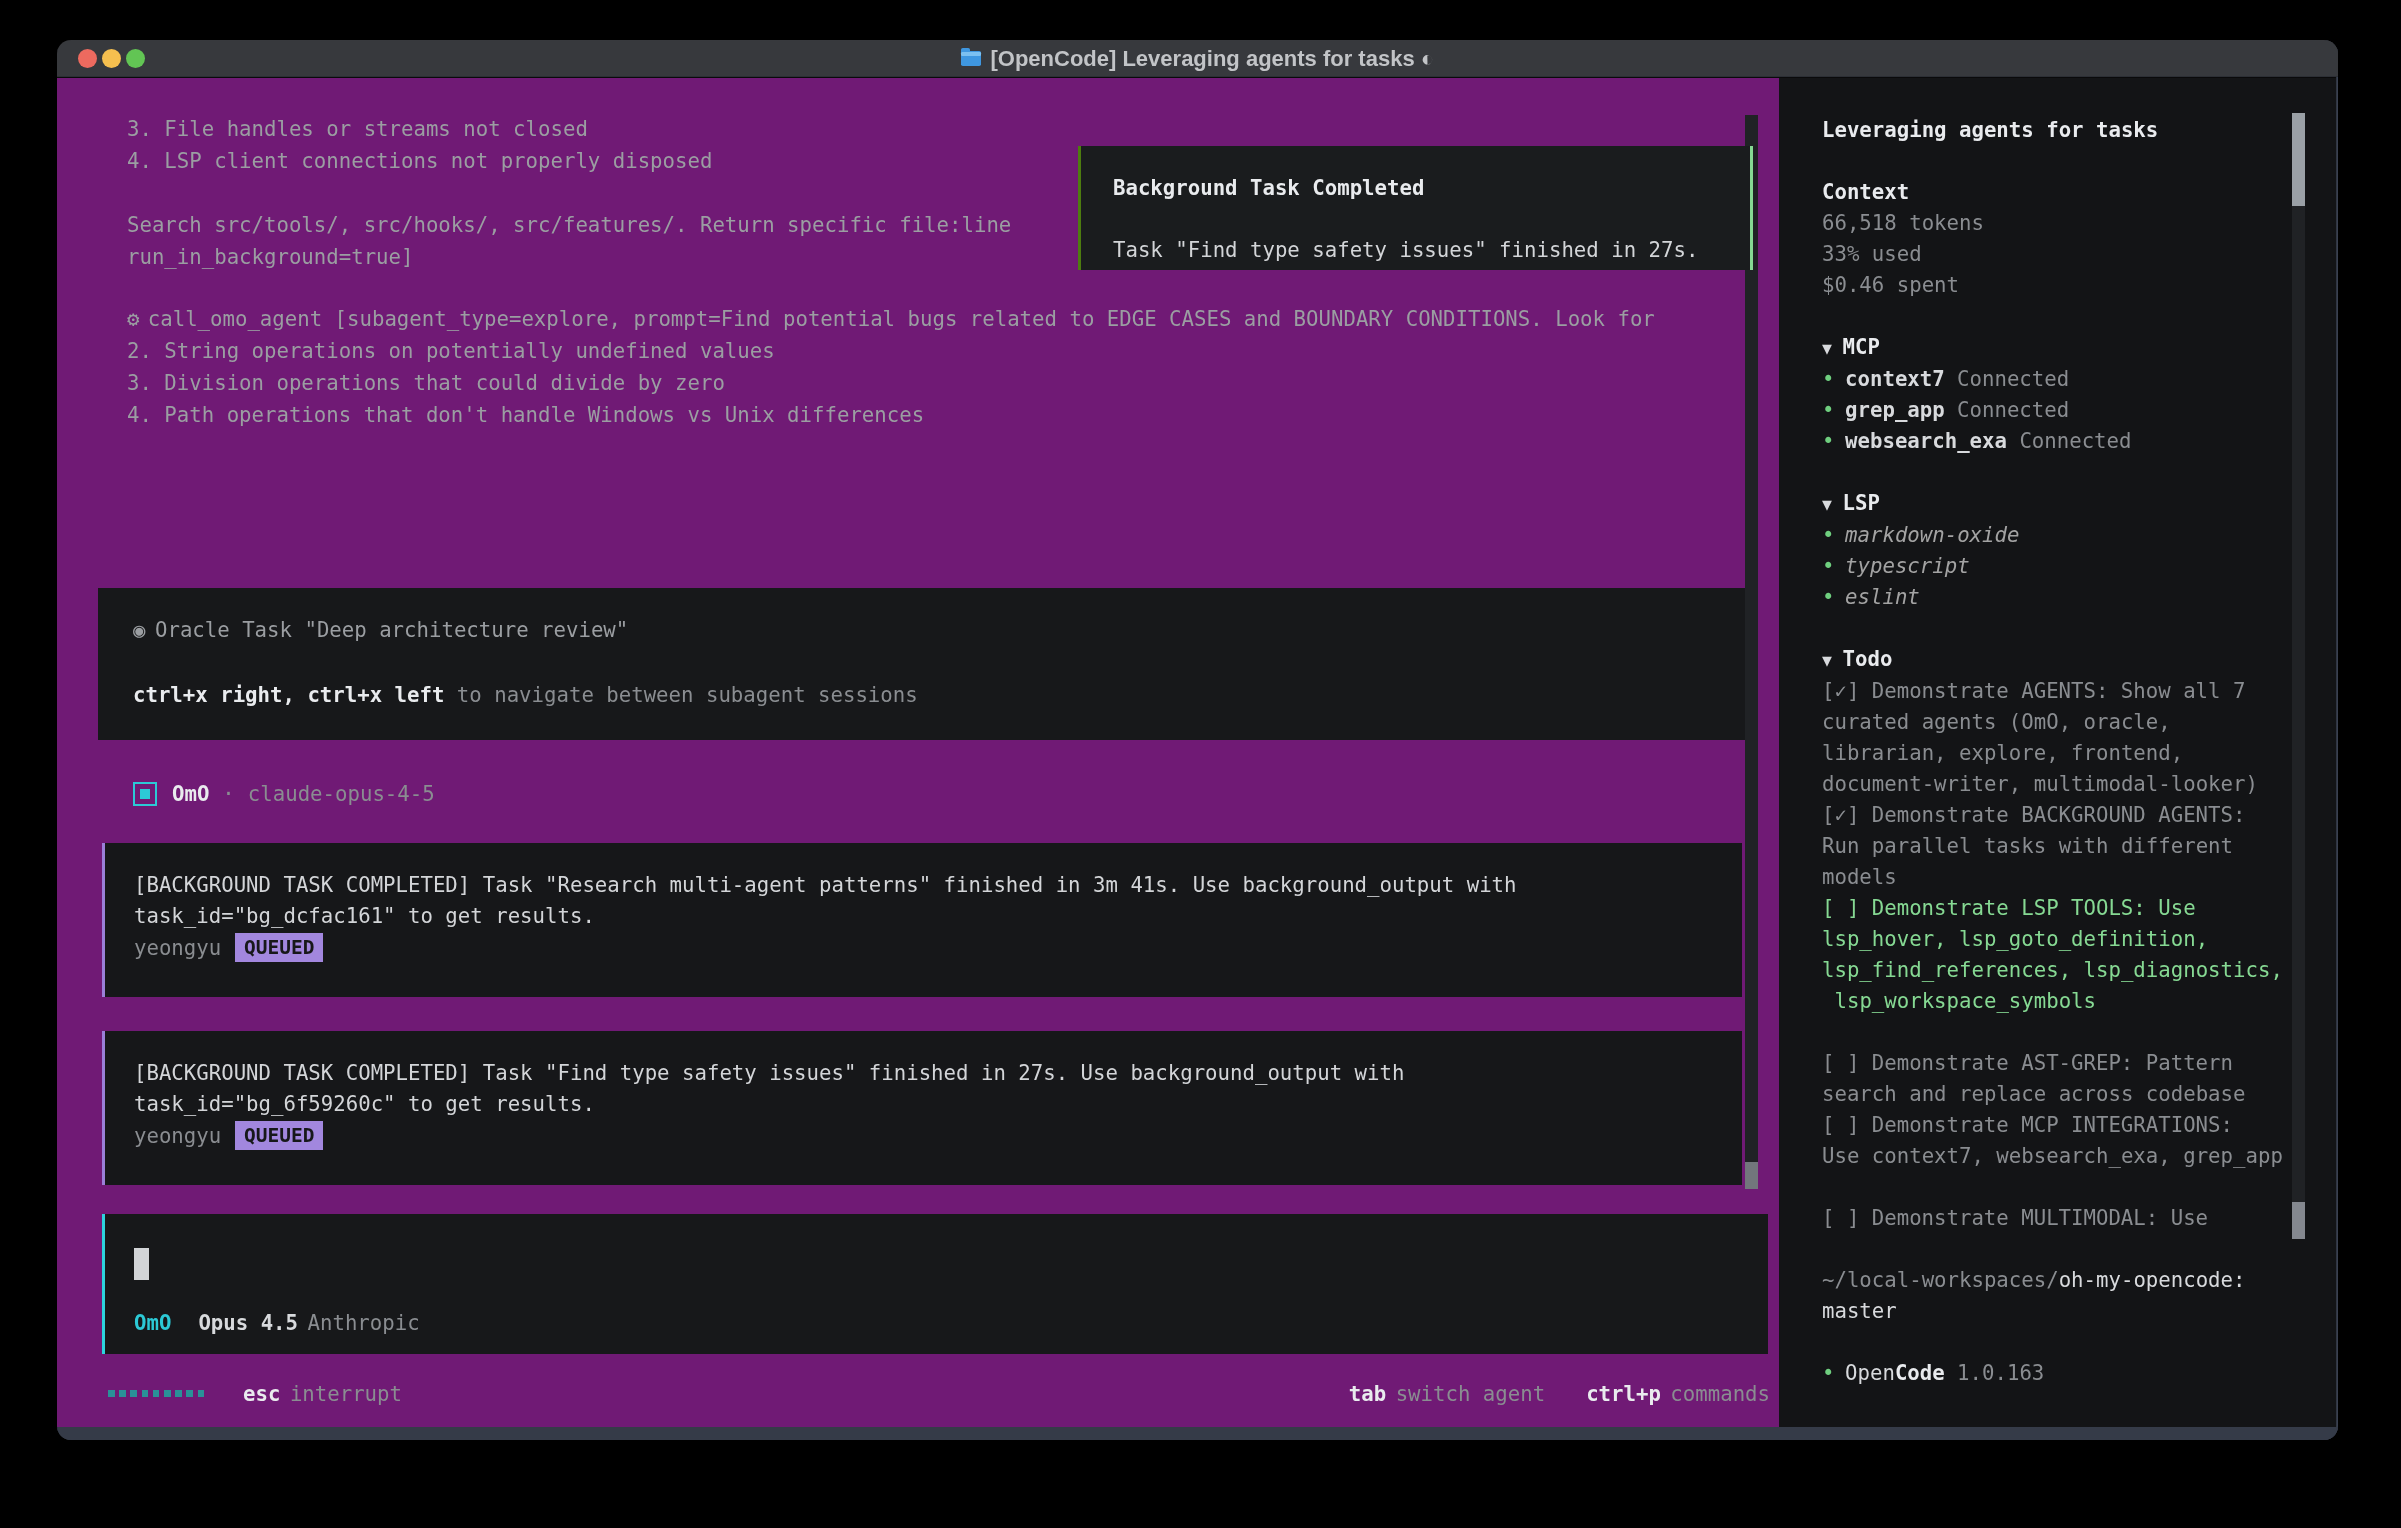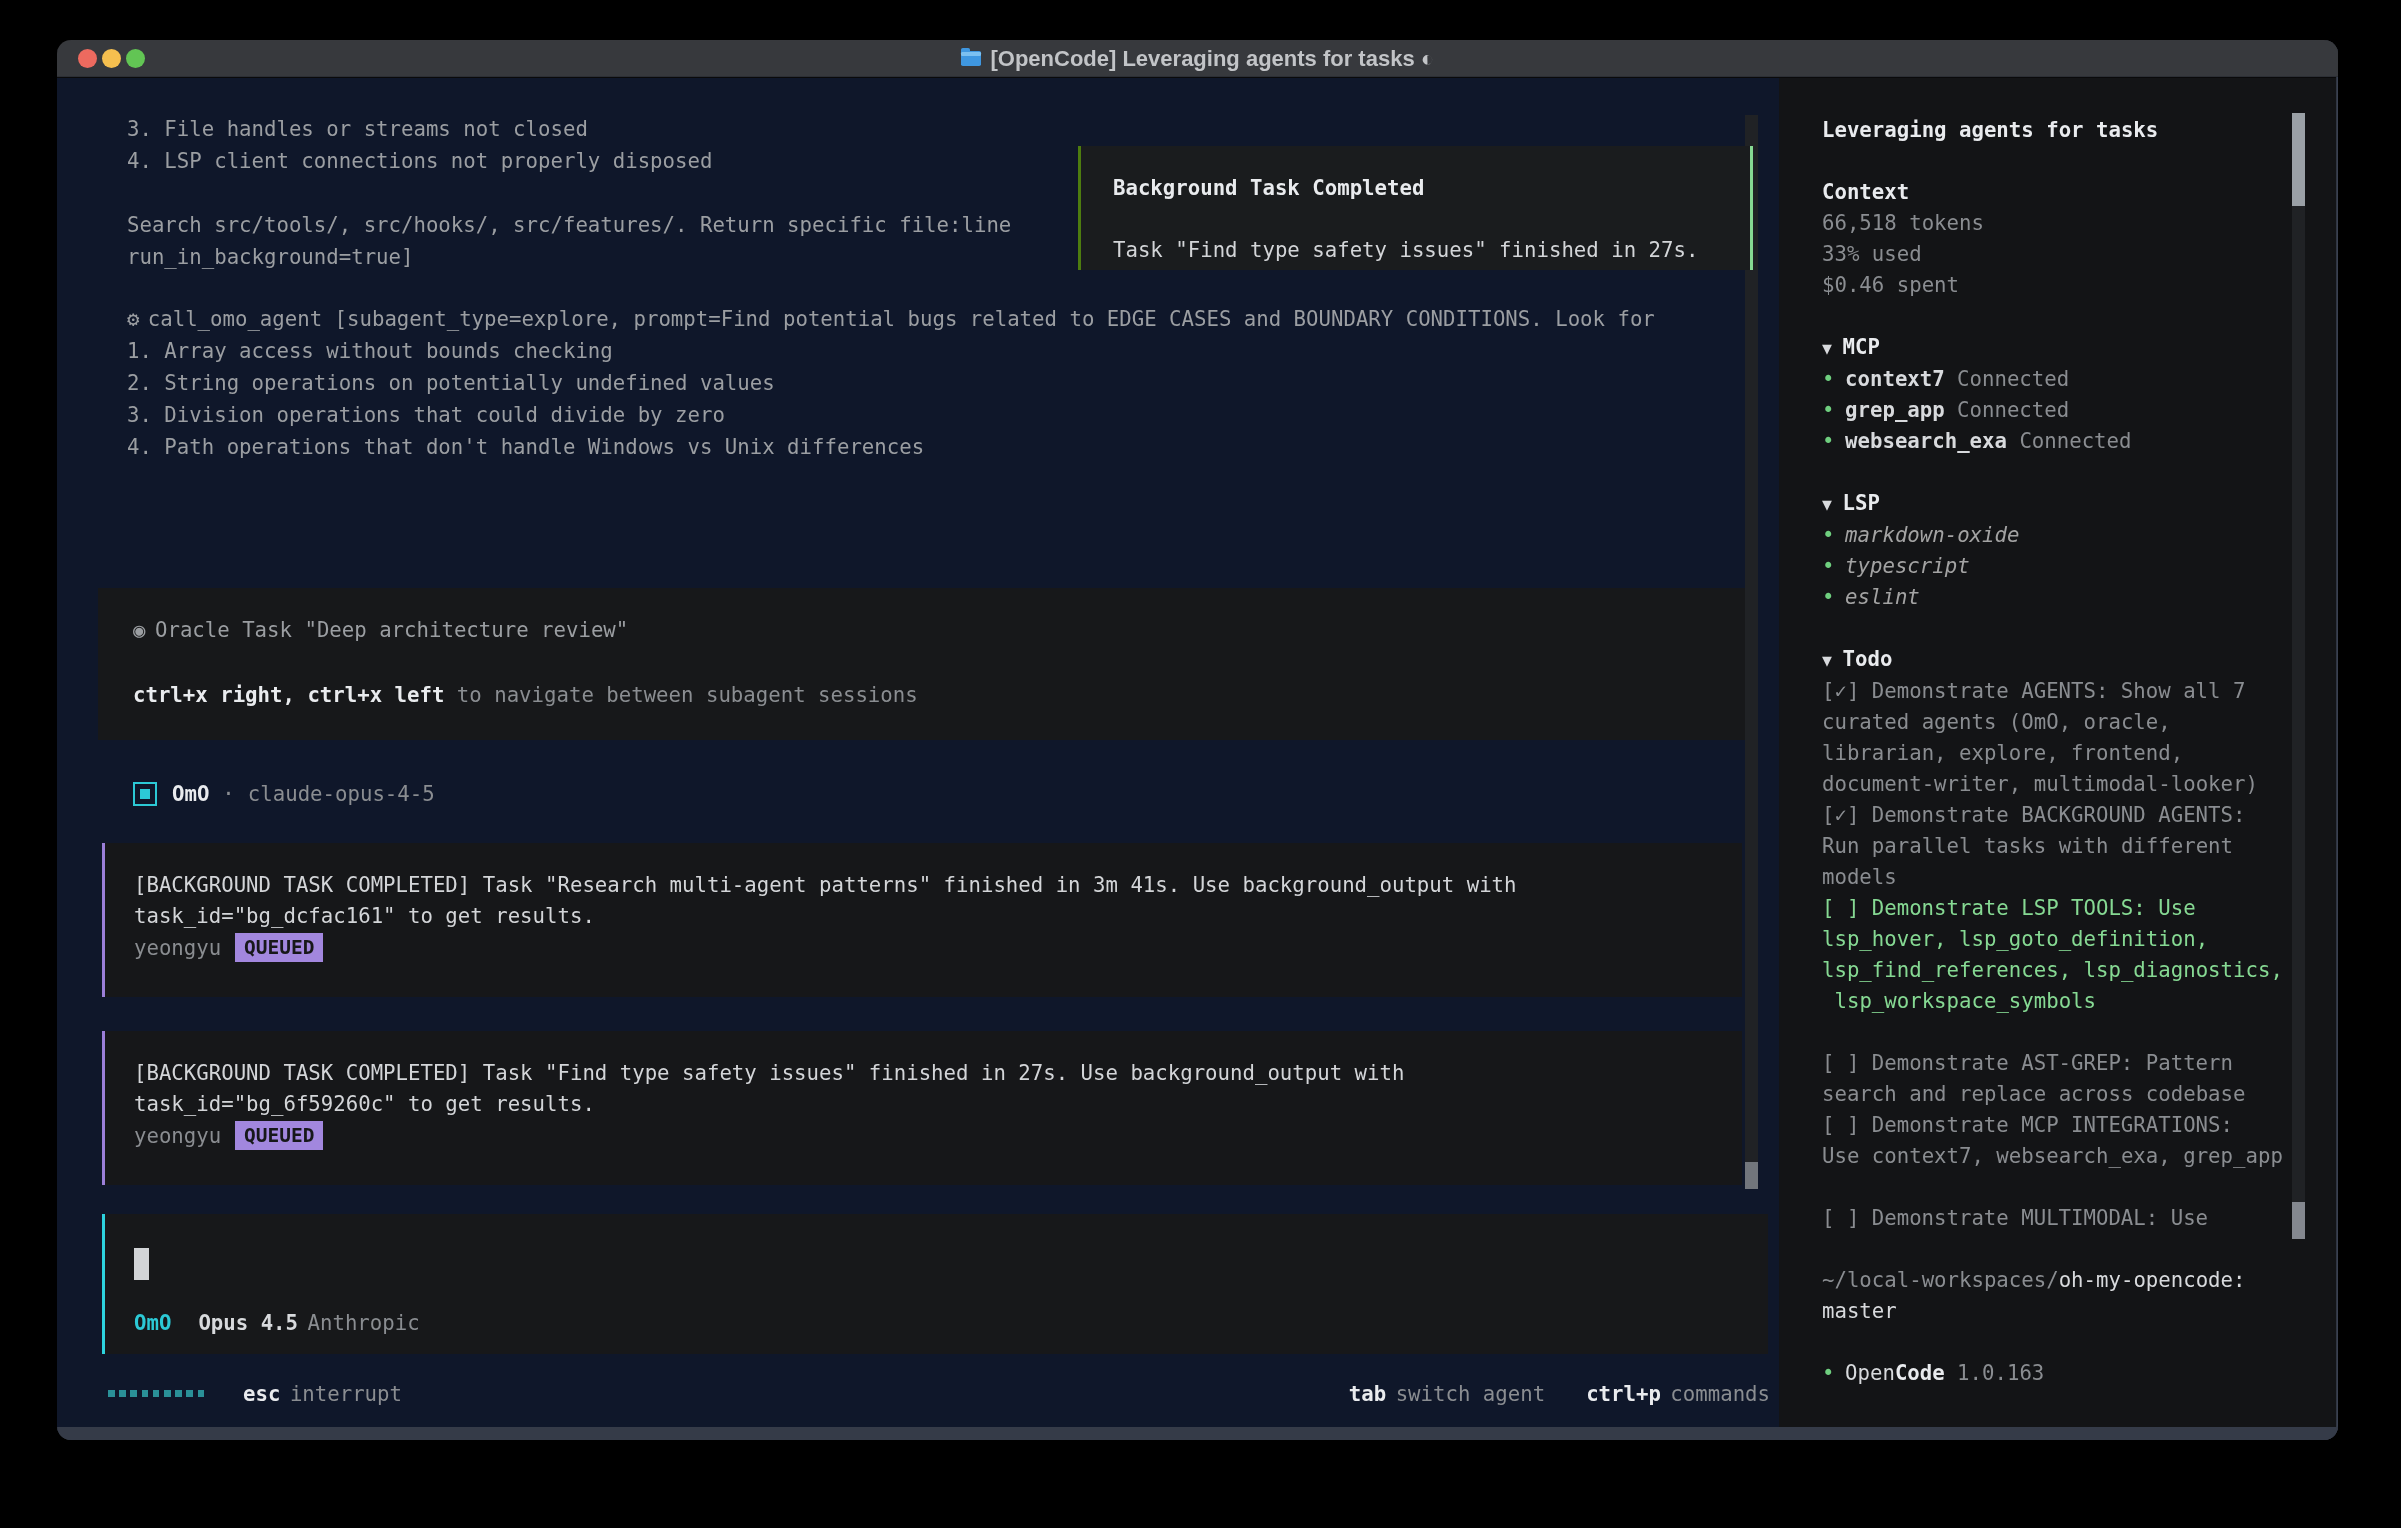--- a/index.html
+++ b/index.html
@@ -13,21 +13,21 @@
   .traffic{position:absolute;top:8.9px;width:19px;height:19px;border-radius:50%;}
   .t-red{left:21px;background:#ed6a5f;}
   .t-yellow{left:45px;background:#f5bf4f;}
   .t-green{left:69px;background:#62c554;}
   .title-wrap{position:absolute;left:0;top:0;width:100%;height:37px;display:flex;align-items:center;justify-content:center;gap:9.5px;}
   .folder{width:20px;height:14.8px;background:#3f97e0;border-radius:1.8px;position:relative;}
   .folder::before{content:"";position:absolute;top:-3.5px;left:0;width:8.9px;height:4.7px;background:#3f97e0;border-radius:1.8px 1.8px 0 0;}
   .folder::after{content:"";position:absolute;top:1.2px;left:0;right:0;height:4.1px;background:#7cc0f0;border-radius:1.2px;}
   .win-title{font-family:"Liberation Sans","DejaVu Sans",sans-serif;font-weight:700;font-size:22px;color:#c2c4c7;}
   
-  .main{position:absolute;left:0;top:38px;width:1722px;bottom:13px;background:#0f172a;}
+  .main{position:absolute;left:0;top:38px;width:1722px;bottom:13px;background:#701a75;}
   .mline{white-space:pre;font-size:20.7px;line-height:32px;color:#9b9ea2;}
   .para{position:absolute;left:70px;}
   .p1{top:35px;} .p2{top:131px;} .p3{top:225px;} .p4{top:415px;}
   .gearline .gear{margin-right:8.3px;color:#9b9ea2;}
   
   .notif{position:absolute;left:1021px;top:68px;width:675px;height:124px;background:#1a1c1e;
          border-left:3px solid #4d7c0f;border-right:3px solid #86d993;z-index:5;}
   .notif-title{position:absolute;left:32px;top:29.5px;font-size:20.7px;font-weight:700;color:#e9ebee;white-space:pre;}
   .notif-body{position:absolute;left:32px;top:92px;font-size:20.7px;color:#d3d5d8;white-space:pre;}
   
@@ -127,21 +127,20 @@
       <div class="para p2">
 
       <div class="mline">Search src/tools/, src/hooks/, src/features/. Return specific file:line</div>
           <div class="mline">run_in_background=true]</div>
         </div>
 
       <div class="para p3">
         <div class="mline gearline"><span class="gear">⚙</span><span>call_omo_agent [subagent_type=explore, prompt=Find potential bugs related to EDGE CASES and BOUNDARY CONDITIONS. Look for</span></div>
         <div>
 
-        <div class="mline">1. Array access without bounds checking</div>
             <div class="mline">2. String operations on potentially undefined values</div>
             <div class="mline">3. Division operations that could divide by zero</div>
             <div class="mline">4. Path operations that don't handle Windows vs Unix differences</div>
           </div>
       </div>
 
 
       <div class="notif mono">
         <div class="notif-title">Background Task Completed</div>
         <div class="notif-body">Task "Find type safety issues" finished in 27s.</div>

